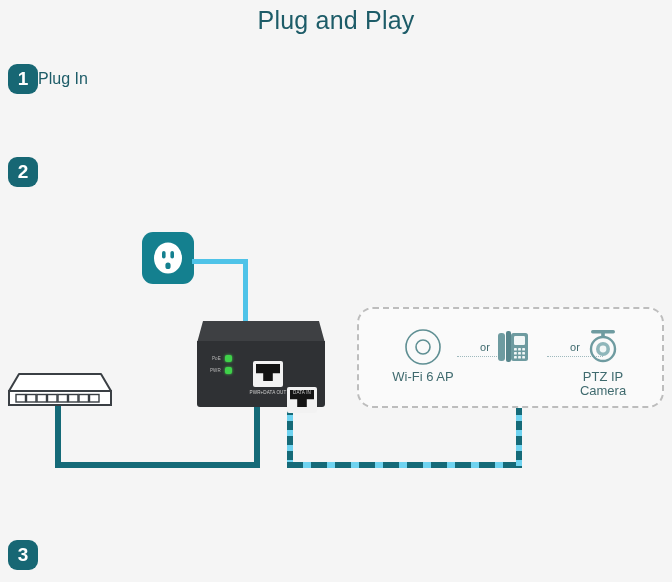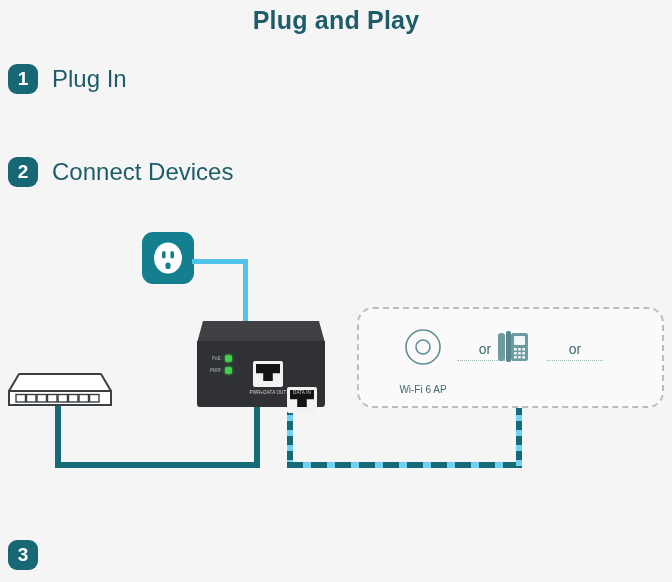--- a/index.html
+++ b/index.html
@@ -20,42 +20,41 @@
     height: 582px;
   }
   .abs { position: absolute; }
 
   
   #page-title {
     left: 0; top: 6px;
     width: 672px;
     text-align: center;
     font-size: 25px;
-    font-weight: bold;
+    font-weight: normal;
     color: #1d5c68;
     letter-spacing: 0.2px;
   }
 
   
   .step-row { display: flex; align-items: center; }
   .step-badge {
     width: 30px; height: 30px;
     border-radius: 9px;
     background: #176774;
     color: #ffffff;
     font-size: 19px;
     font-weight: bold;
     display: flex;
     align-items: center;
     justify-content: center;
     flex: 0 0 auto;
   }
   .step-label {
-    margin-left: 14px;
-    font-size: 24px;
+    font-size: 16px;
     color: #1d5c68;
     white-space: nowrap;
   }
   #step-1 { left: 8px; top: 64px; }
   #step-2 { left: 8px; top: 157px; }
   #step-3 { left: 8px; top: 540px; }
 
   
   #outlet-icon {
     left: 142px; top: 232px;
@@ -193,55 +192,54 @@
   #device-ap    { left: 18px; }
   #device-phone { left: 108px; }
   #device-cam   { left: 198px; }
   .device-icon {
     height: 44px;
     display: flex;
     align-items: center;
     justify-content: center;
   }
   .device-label {
-    font-size: 10px;
+    font-size: 13px;
     color: #3f6a6e;
     line-height: 14px;
-    margin-top: 14px;
+    margin-top: 1px;
   }
   .or-sep {
     position: absolute;
     top: 32px;
     width: 56px;
     text-align: center;
   }
   #or-1 { left: 98px; }
   #or-2 { left: 188px; }
-  .or-text { font-size: 14px; color: #3f6a6e; }
+  .or-text { font-size: 11px; color: #3f6a6e; }
   .or-line {
     margin-top: 3px;
     height: 0;
     border-top: 1.5px dotted #9fb9bd;
   }
 </style>
 </head>
 <body>
 
 <div id="stage">
 
   <div class="abs" id="page-title">Plug and Play</div>
 
   <div class="abs step-row" id="step-1">
     <div class="step-badge">1</div>
     <div class="step-label">Plug In</div>
   </div>
 
   <div class="abs step-row" id="step-2">
     <div class="step-badge">2</div>
-    <div class="step-label">Connect Devices</div>
   </div>
 
   <div class="abs step-row" id="step-3">
     <div class="step-badge">3</div>
   </div>
 
   <div class="abs" id="outlet-icon">
     <svg width="52" height="52" viewBox="0 0 52 52" aria-hidden="true">
       <ellipse cx="26" cy="26" rx="14" ry="15.5" fill="#ffffff"></ellipse>
       <rect x="20" y="19" width="3.6" height="7.5" rx="1.8" fill="#14808f"></rect>
@@ -336,16 +334,31 @@
           </g>
         </svg>
       </div>
     </div>
 
     <div class="or-sep" id="or-2">
       <div class="or-text">or</div>
       <div class="or-line"></div>
     </div>
 
+    <div class="device" id="device-cam">
+      <div class="device-icon">
+        <svg width="42" height="42" viewBox="0 0 42 42" aria-hidden="true">
+          <rect x="9" y="4" width="24" height="3.4" rx="1.7" fill="#6e9ba0"></rect>
+          <rect x="19.2" y="6.5" width="3.6" height="5" fill="#6e9ba0"></rect>
+          <circle cx="21" cy="23" r="12" fill="none" stroke="#6e9ba0" stroke-width="2.4"></circle>
+          <circle cx="21" cy="23" r="7" fill="#8fb6ba"></circle>
+          <circle cx="21" cy="23" r="3.4" fill="#f2f7f7"></circle>
+        </svg>
+      </div>
+      <div class="device-label">
+        <div>PTZ IP</div>
+        <div>Camera</div>
+      </div>
+    </div>
 
   </div>
 
 </div>
 
 </body></html>

